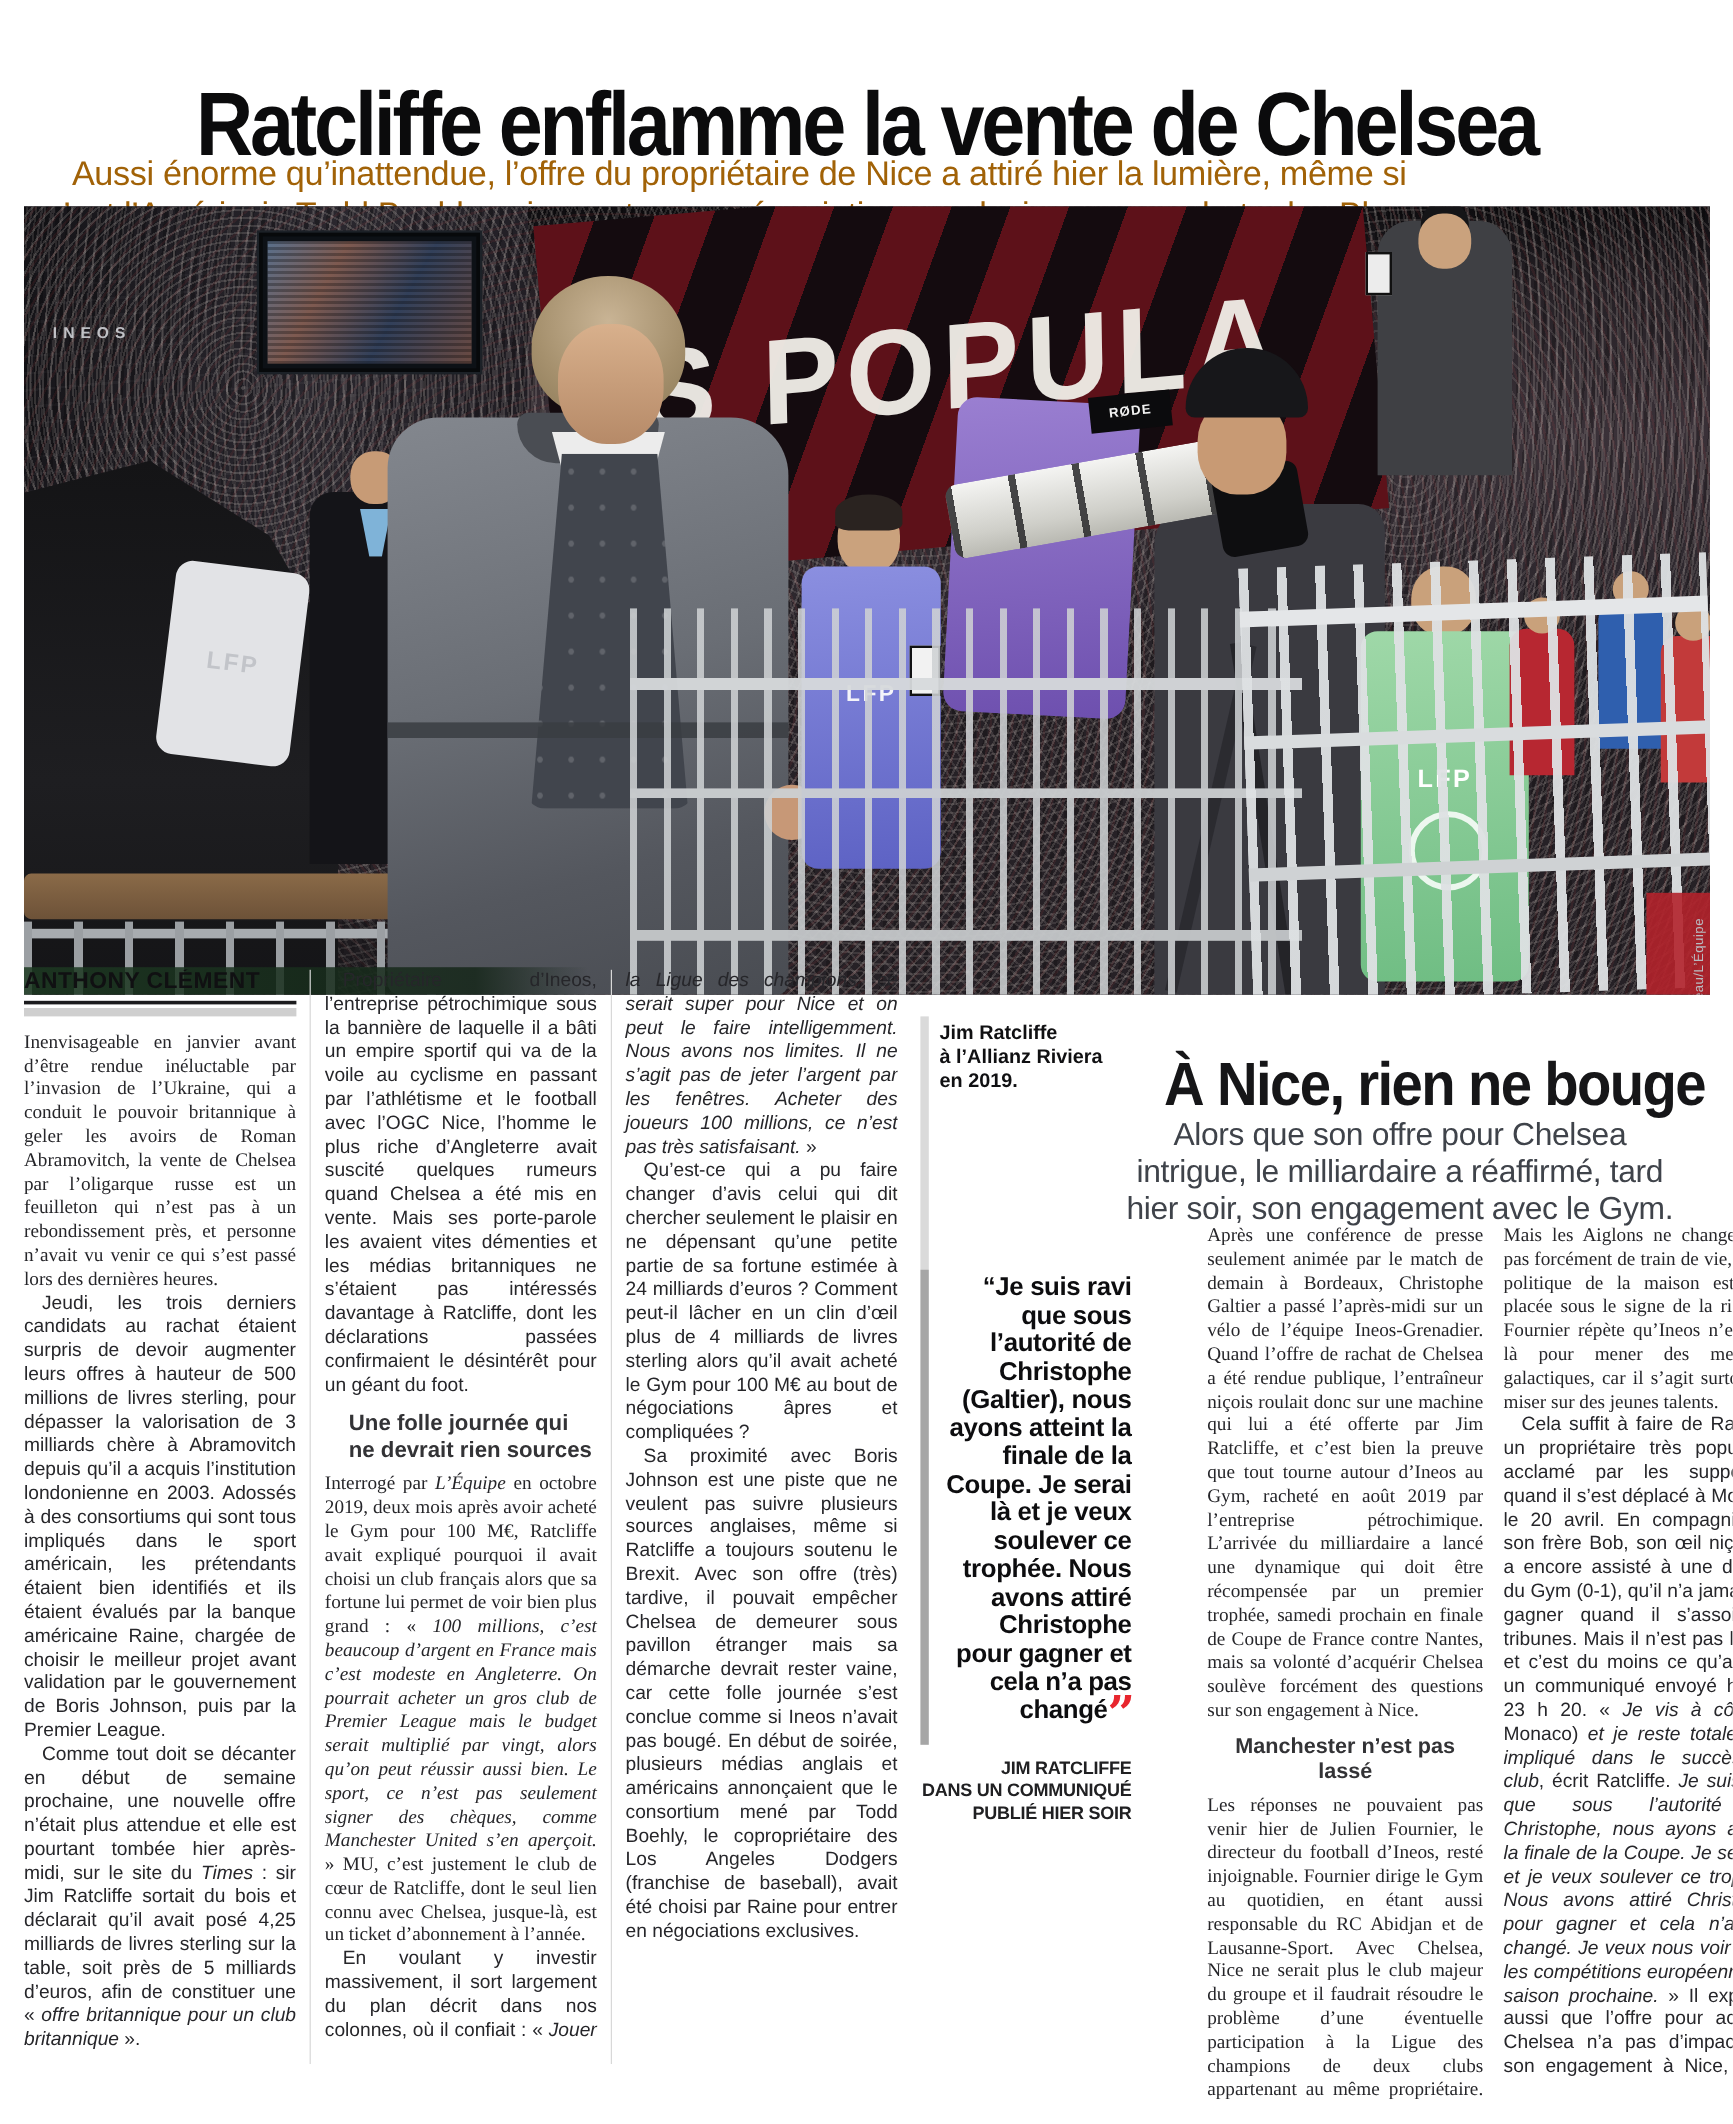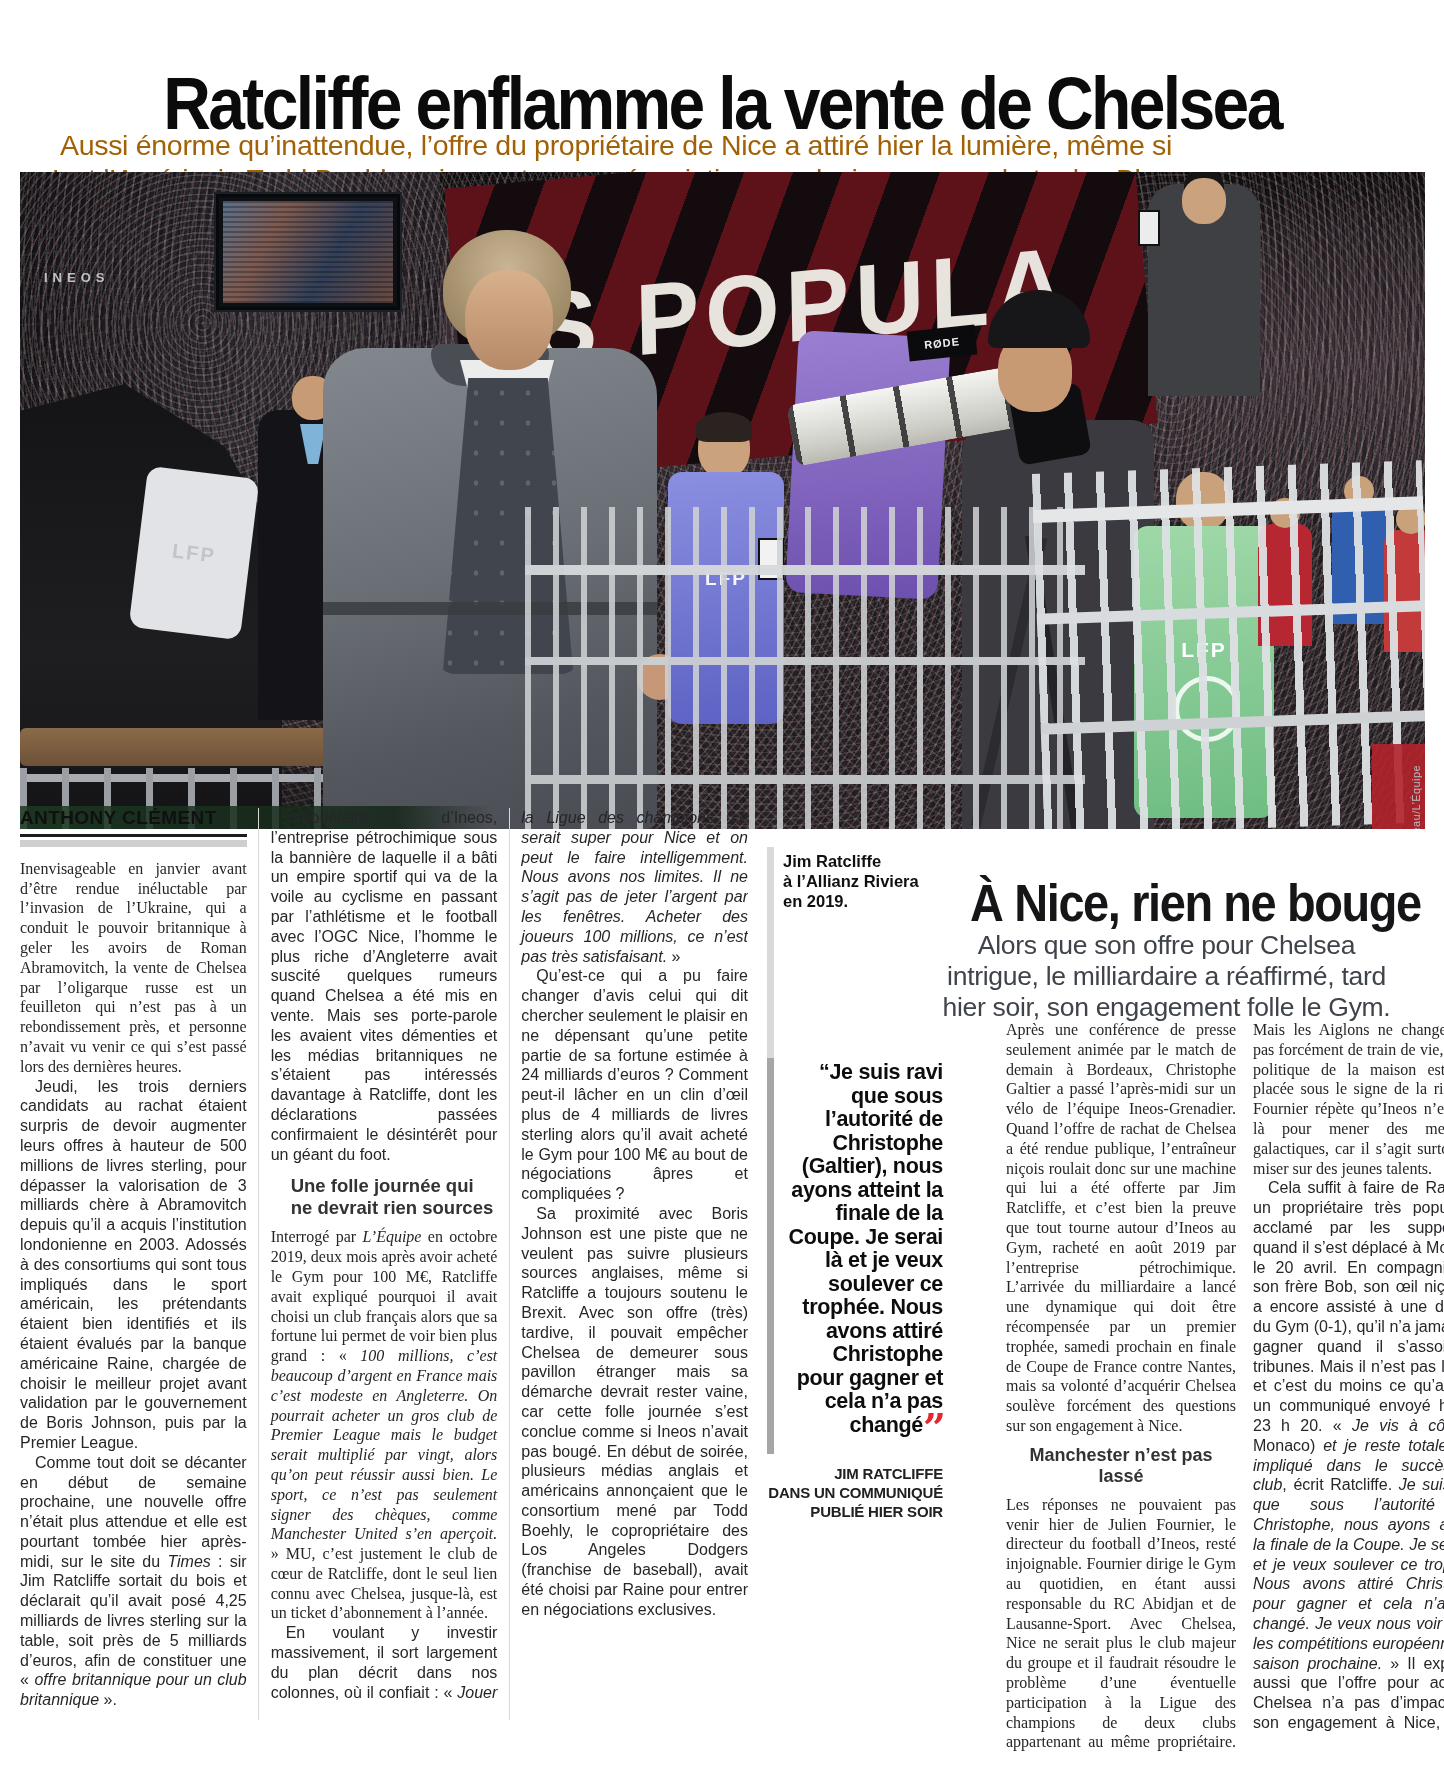--- a/index.html
+++ b/index.html
@@ -295,21 +295,21 @@
   <div class="pull-quote">
     <span>“Je suis ravi que sous l’autorité de Christophe (Galtier), nous ayons atteint la finale de la Coupe. Je serai là et je veux soulever ce trophée. Nous avons attiré Christophe pour gagner et cela n’a pas changé</span><span class="quote-end">”</span>
   </div>
   <div class="quote-attrib">JIM RATCLIFFE
 DANS UN COMMUNIQUÉ
 PUBLIÉ HIER SOIR</div>
 
   <h2 class="nice-title">À Nice, rien ne bouge</h2>
   <p class="nice-intro">Alors que son offre pour Chelsea
 intrigue, le milliardaire a réaffirmé, tard
-hier soir, son engagement folle le Gym.</p>
+hier soir, son engagement avec le Gym.</p>
   <div class="nice-cols">
       <p class="para noindent"><span>Après une conférence de presse seulement animée par le match de demain à Bordeaux, Christophe Galtier a passé l’après-midi sur un vélo de l’équipe Ineos-Grenadier. Quand l’offre de rachat de Chelsea a été rendue publique, l’entraîneur niçois roulait donc sur une machine qui lui a été offerte par Jim Ratcliffe, et c’est bien la preuve que tout tourne autour d’Ineos au Gym, racheté en août 2019 par l’entreprise pétrochimique. L’arrivée du milliardaire a lancé une dynamique qui doit être récompensée par un premier trophée, samedi prochain en finale de Coupe de France contre Nantes, mais sa volonté d’acquérir Chelsea soulève forcément des questions sur son engagement à Nice.</span></p>
       <h3 class="subhead"><span>Manchester n’est pas lassé</span></h3>
       <p class="para noindent"><span>Les réponses ne pouvaient pas venir hier de Julien Fournier, le directeur du football d’Ineos, resté injoignable. Fournier dirige le Gym au quotidien, en étant aussi responsable du RC Abidjan et de Lausanne-Sport. Avec Chelsea, Nice ne serait plus le club majeur du groupe et il faudrait résoudre le problème d’une éventuelle participation à la Ligue des champions de deux clubs appartenant au même propriétaire. Mais les Aiglons ne changeraient pas forcément de train de vie, car la politique de la maison est déjà placée sous le signe de la rigueur. Fournier répète qu’Ineos n’est pas là pour mener des mercatos galactiques, car il s’agit surtout de miser sur des jeunes talents.</span></p>
       <p class="para"><span>Cela suffit à faire de Ratcliffe un propriétaire très populaire, acclamé par les supporters quand il s’est déplacé à Monaco le 20 avril. En compagnie de son frère Bob, son œil niçois, il a encore assisté à une défaite du Gym (0-1), qu’il n’a jamais vu gagner quand il s’assoit en tribunes. Mais il n’est pas lassé, et c’est du moins ce qu’assure un communiqué envoyé hier à 23 h 20. « </span><i>Je vis à côté</i><span> (à Monaco) </span><i>et je reste totalement impliqué dans le succès du club</i><span>, écrit Ratcliffe. </span><i>Je suis ravi que sous l’autorité de Christophe, nous ayons atteint la finale de la Coupe. Je serai là et je veux soulever ce trophée. Nous avons attiré Christophe pour gagner et cela n’a pas changé. Je veux nous voir jouer les compétitions européennes la saison prochaine.</i><span> » Il explique aussi que l’offre pour acheter Chelsea n’a pas d’impact sur son engagement à Nice, mais elle aura déjà pas mal perturbé ce drôle de vendredi.</span></p>
     </div>
 
 </div>
 
 </body></html>

